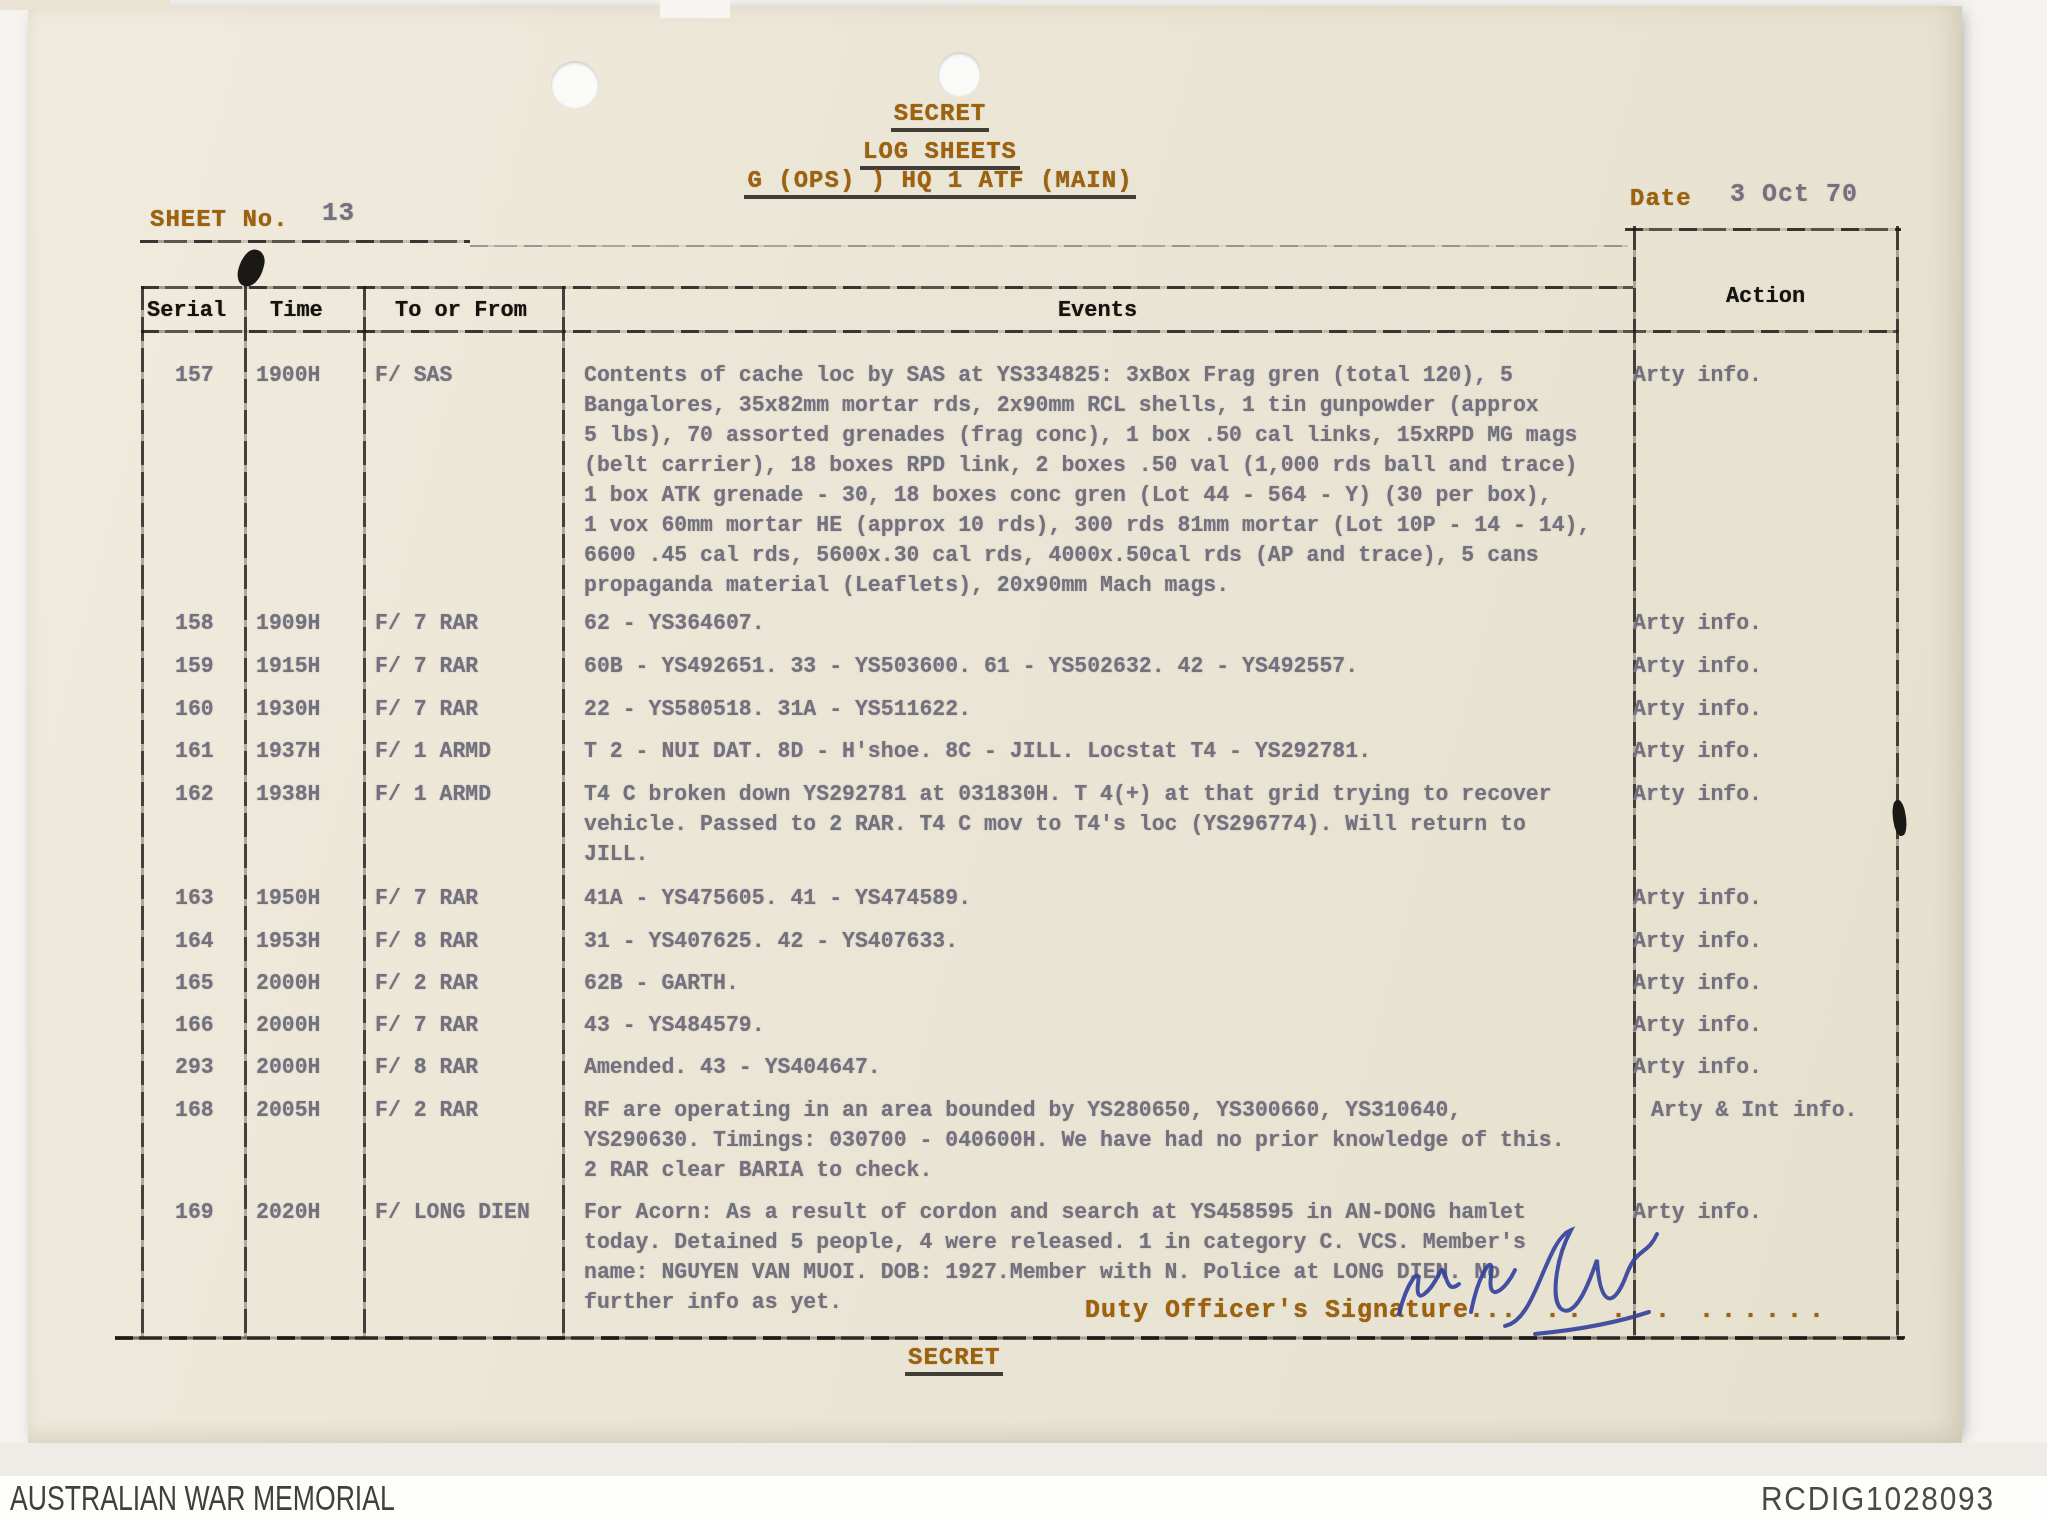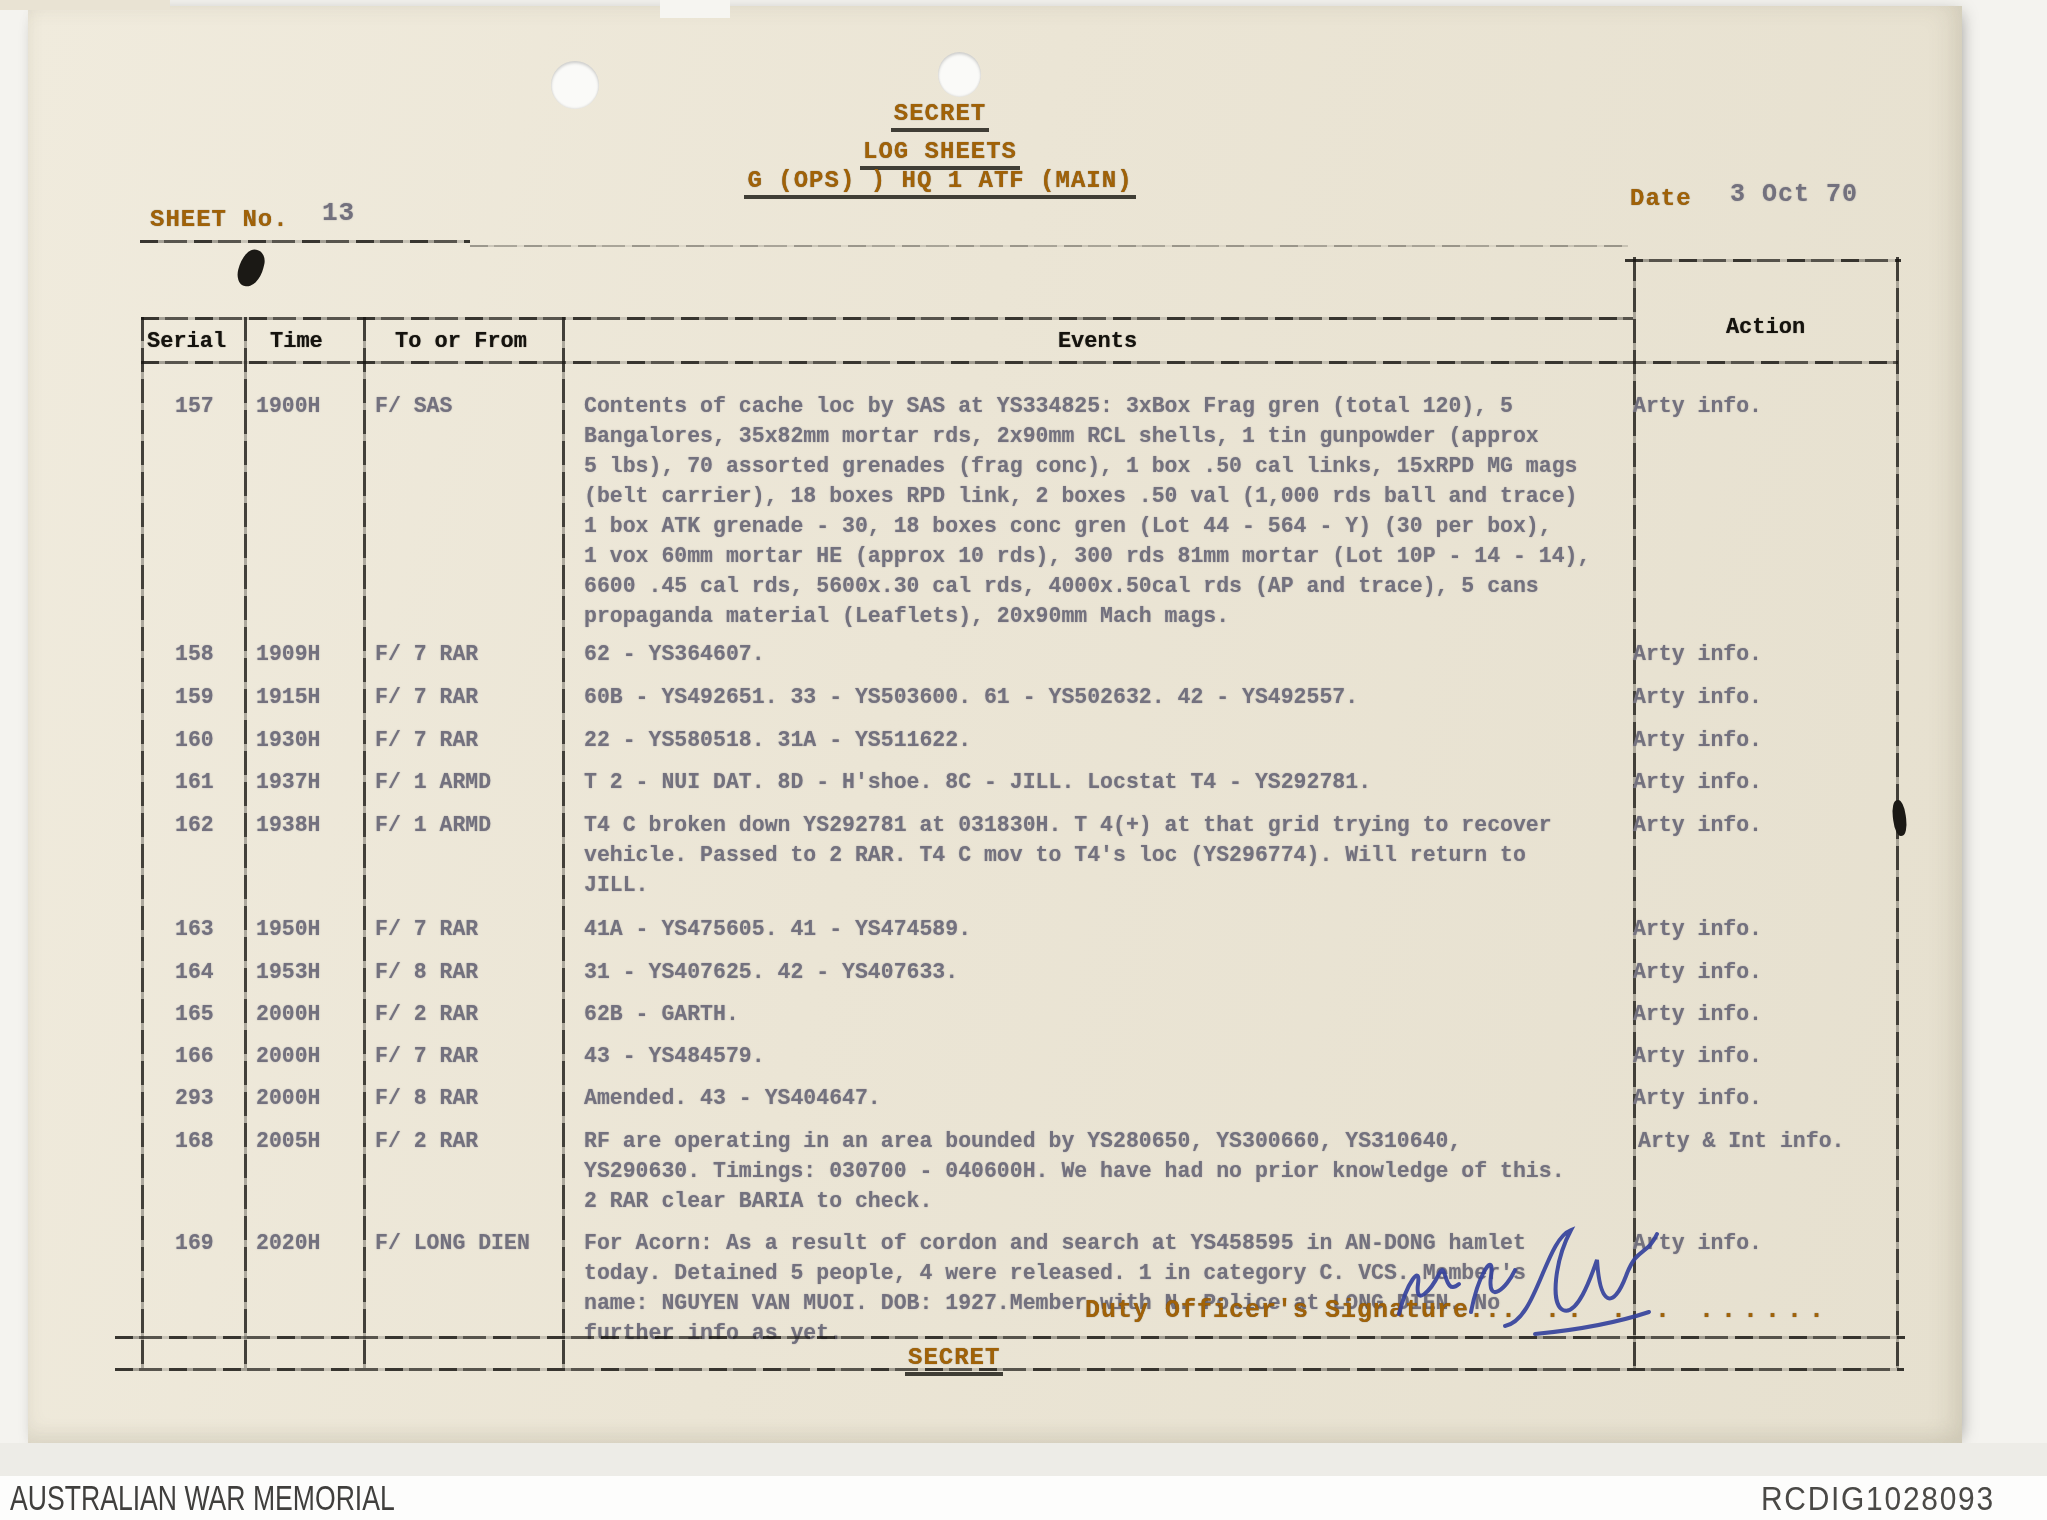--- a/index.html
+++ b/index.html
@@ -22,34 +22,34 @@
   .carbon{color:#73717e;font-weight:bold;text-shadow:0 0 1.4px rgba(115,113,126,.65);}
   .u{border-bottom:4px solid rgba(26,24,18,.82);padding:0 3px 1px 3px;}
 
   
   .hline{position:absolute;height:3px;
     background:repeating-linear-gradient(90deg,rgba(24,22,18,.85) 0 18px,rgba(24,22,18,.35) 18px 24px,rgba(24,22,18,.7) 24px 47px,rgba(24,22,18,.18) 47px 54px);}
   .hline.faint{opacity:.45;height:2px;}
   .vline{position:absolute;width:3px;
     background:repeating-linear-gradient(180deg,rgba(24,22,18,.8) 0 24px,rgba(24,22,18,.3) 24px 31px);}
 
-  .table-area{position:absolute;left:141px;top:286px;width:1757px;height:1054px;margin-top:31px;}
+  .table-area{position:absolute;left:141px;top:286px;width:1757px;height:1054px;}
   .trow{position:absolute;left:0;width:1757px;display:grid;
         grid-template-columns:103px 119px 199px 1071px 265px;
         font-size:21.5px;line-height:30px;}
   .trow .c{font-weight:bold;}
   .thead{font-size:22px;color:#15130e;}
   .thead .c{color:#15130e;text-shadow:0 0 1px rgba(21,19,14,.7);}
   .body-c{color:#73717e;text-shadow:0 0 1.4px rgba(115,113,126,.6);}
   .cell-serial{padding-left:34px;font-family:Liberation Mono, monospace;}
   .cell-time{padding-left:12px;}
   .cell-from{padding-left:12px;white-space:nowrap;}
   .cell-events{padding-left:22px;white-space:pre-line;}
   .cell-action{white-space:nowrap;}
-  .cell-action.tight{padding-left:5px;}
+  .cell-action.tight{padding-left:18px;}
   .hserial{padding-left:6px;}
   .htime{padding-left:26px;}
   .hfrom{padding-left:32px;}
   .hevents{text-align:center;}
   .haction{text-align:center;}
 
   .blot{position:absolute;background:#1b1915;}
   .blot.time-blot{left:239px;top:249px;width:24px;height:38px;
      border-radius:55% 45% 60% 40%/65% 35% 60% 40%;transform:rotate(14deg);}
   .blot.edge-blot{left:1893px;top:800px;width:13px;height:36px;border-radius:45%;transform:rotate(-7deg);}

